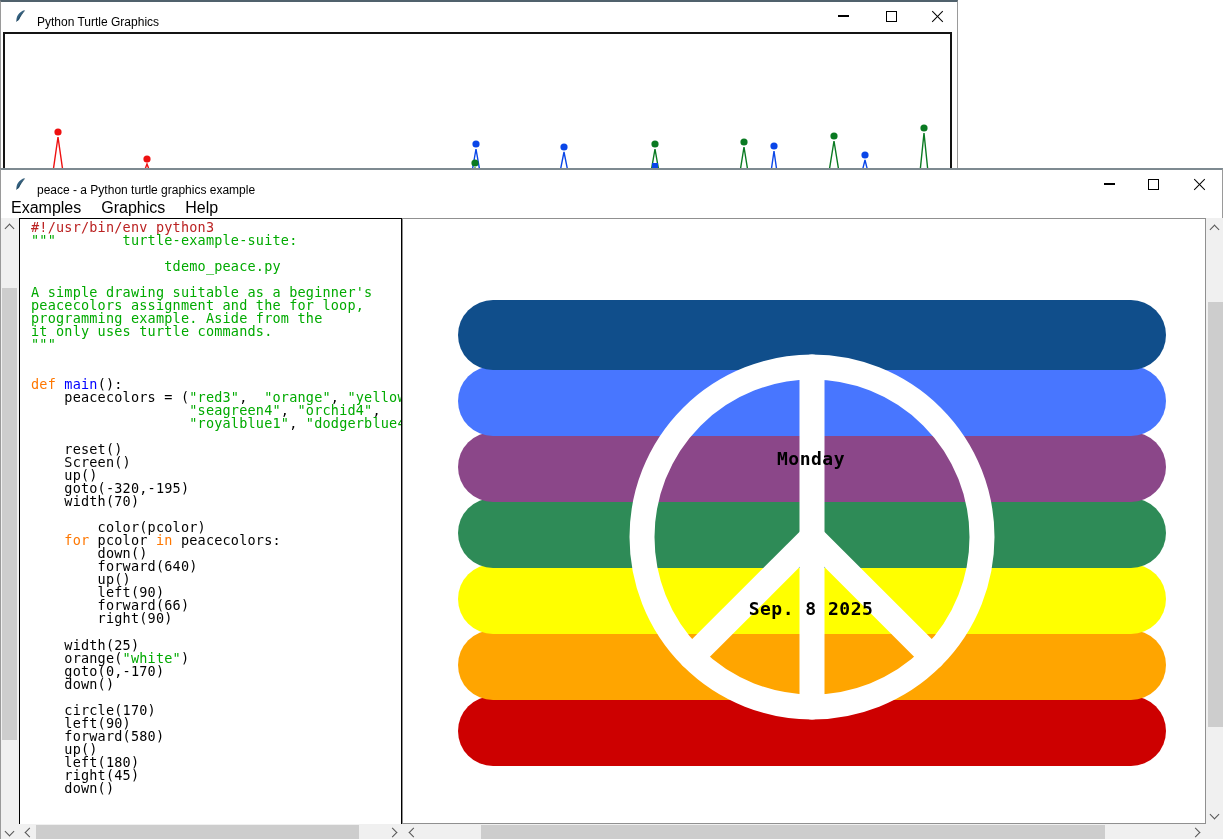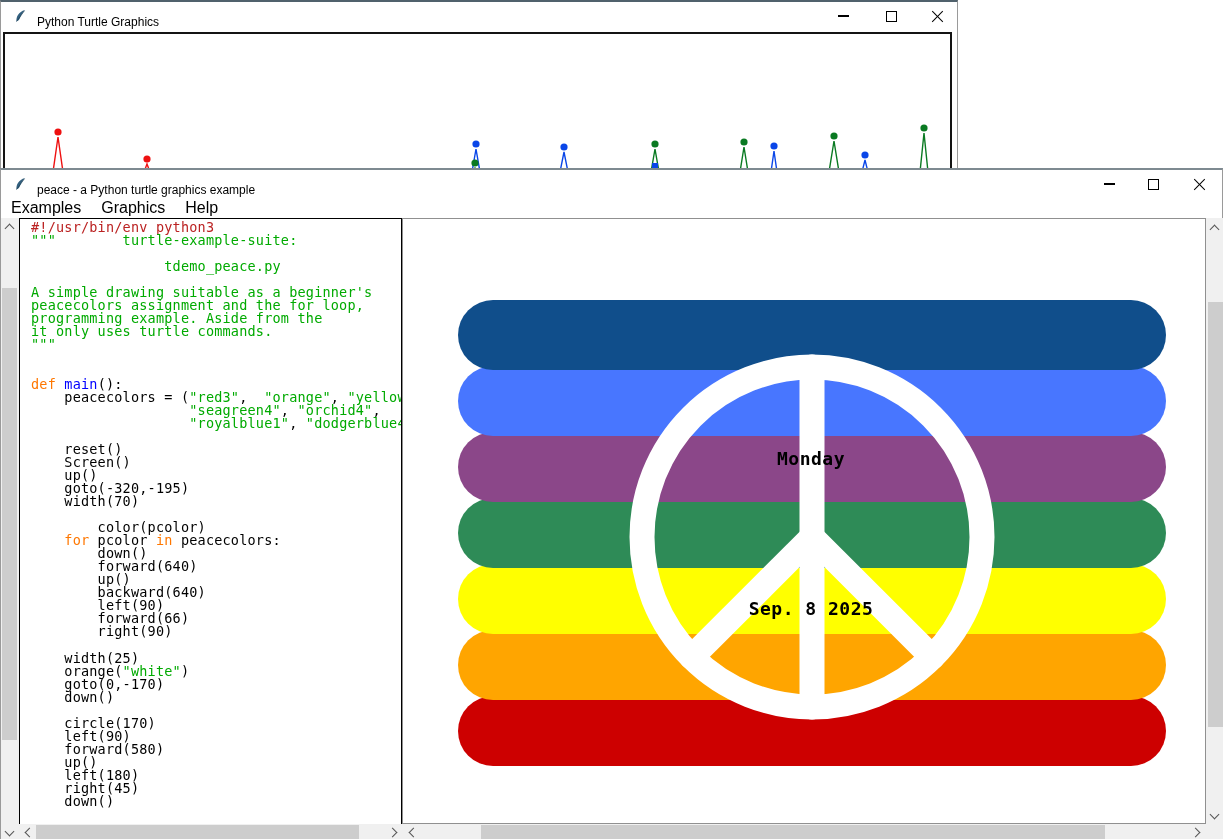--- a/index.html
+++ b/index.html
@@ -148,21 +148,20 @@
         <div class="code-line"><span class="tok-pl">    Screen()</span></div>
         <div class="code-line"><span class="tok-pl">    up()</span></div>
         <div class="code-line"><span class="tok-pl">    goto(-320,-195)</span></div>
         <div class="code-line"><span class="tok-pl">    width(70)</span></div>
         <div class="code-line">&nbsp;</div>
         <div class="code-line"><span class="tok-pl">        color(pcolor)</span></div>
         <div class="code-line"><span class="tok-pl">    </span><span class="tok-kw">for</span><span class="tok-pl"> pcolor </span><span class="tok-kw">in</span><span class="tok-pl"> peacecolors:</span></div>
         <div class="code-line"><span class="tok-pl">        down()</span></div>
         <div class="code-line"><span class="tok-pl">        forward(640)</span></div>
         <div class="code-line"><span class="tok-pl">        up()</span></div>
-        <div class="code-line"><span class="tok-pl">        backward(640)</span></div>
         <div class="code-line"><span class="tok-pl">        left(90)</span></div>
         <div class="code-line"><span class="tok-pl">        forward(66)</span></div>
         <div class="code-line"><span class="tok-pl">        right(90)</span></div>
         <div class="code-line">&nbsp;</div>
         <div class="code-line"><span class="tok-pl">    width(25)</span></div>
         <div class="code-line"><span class="tok-pl">    orange(</span><span class="tok-str">"white"</span><span class="tok-pl">)</span></div>
         <div class="code-line"><span class="tok-pl">    goto(0,-170)</span></div>
         <div class="code-line"><span class="tok-pl">    down()</span></div>
         <div class="code-line">&nbsp;</div>
         <div class="code-line"><span class="tok-pl">    circle(170)</span></div>

